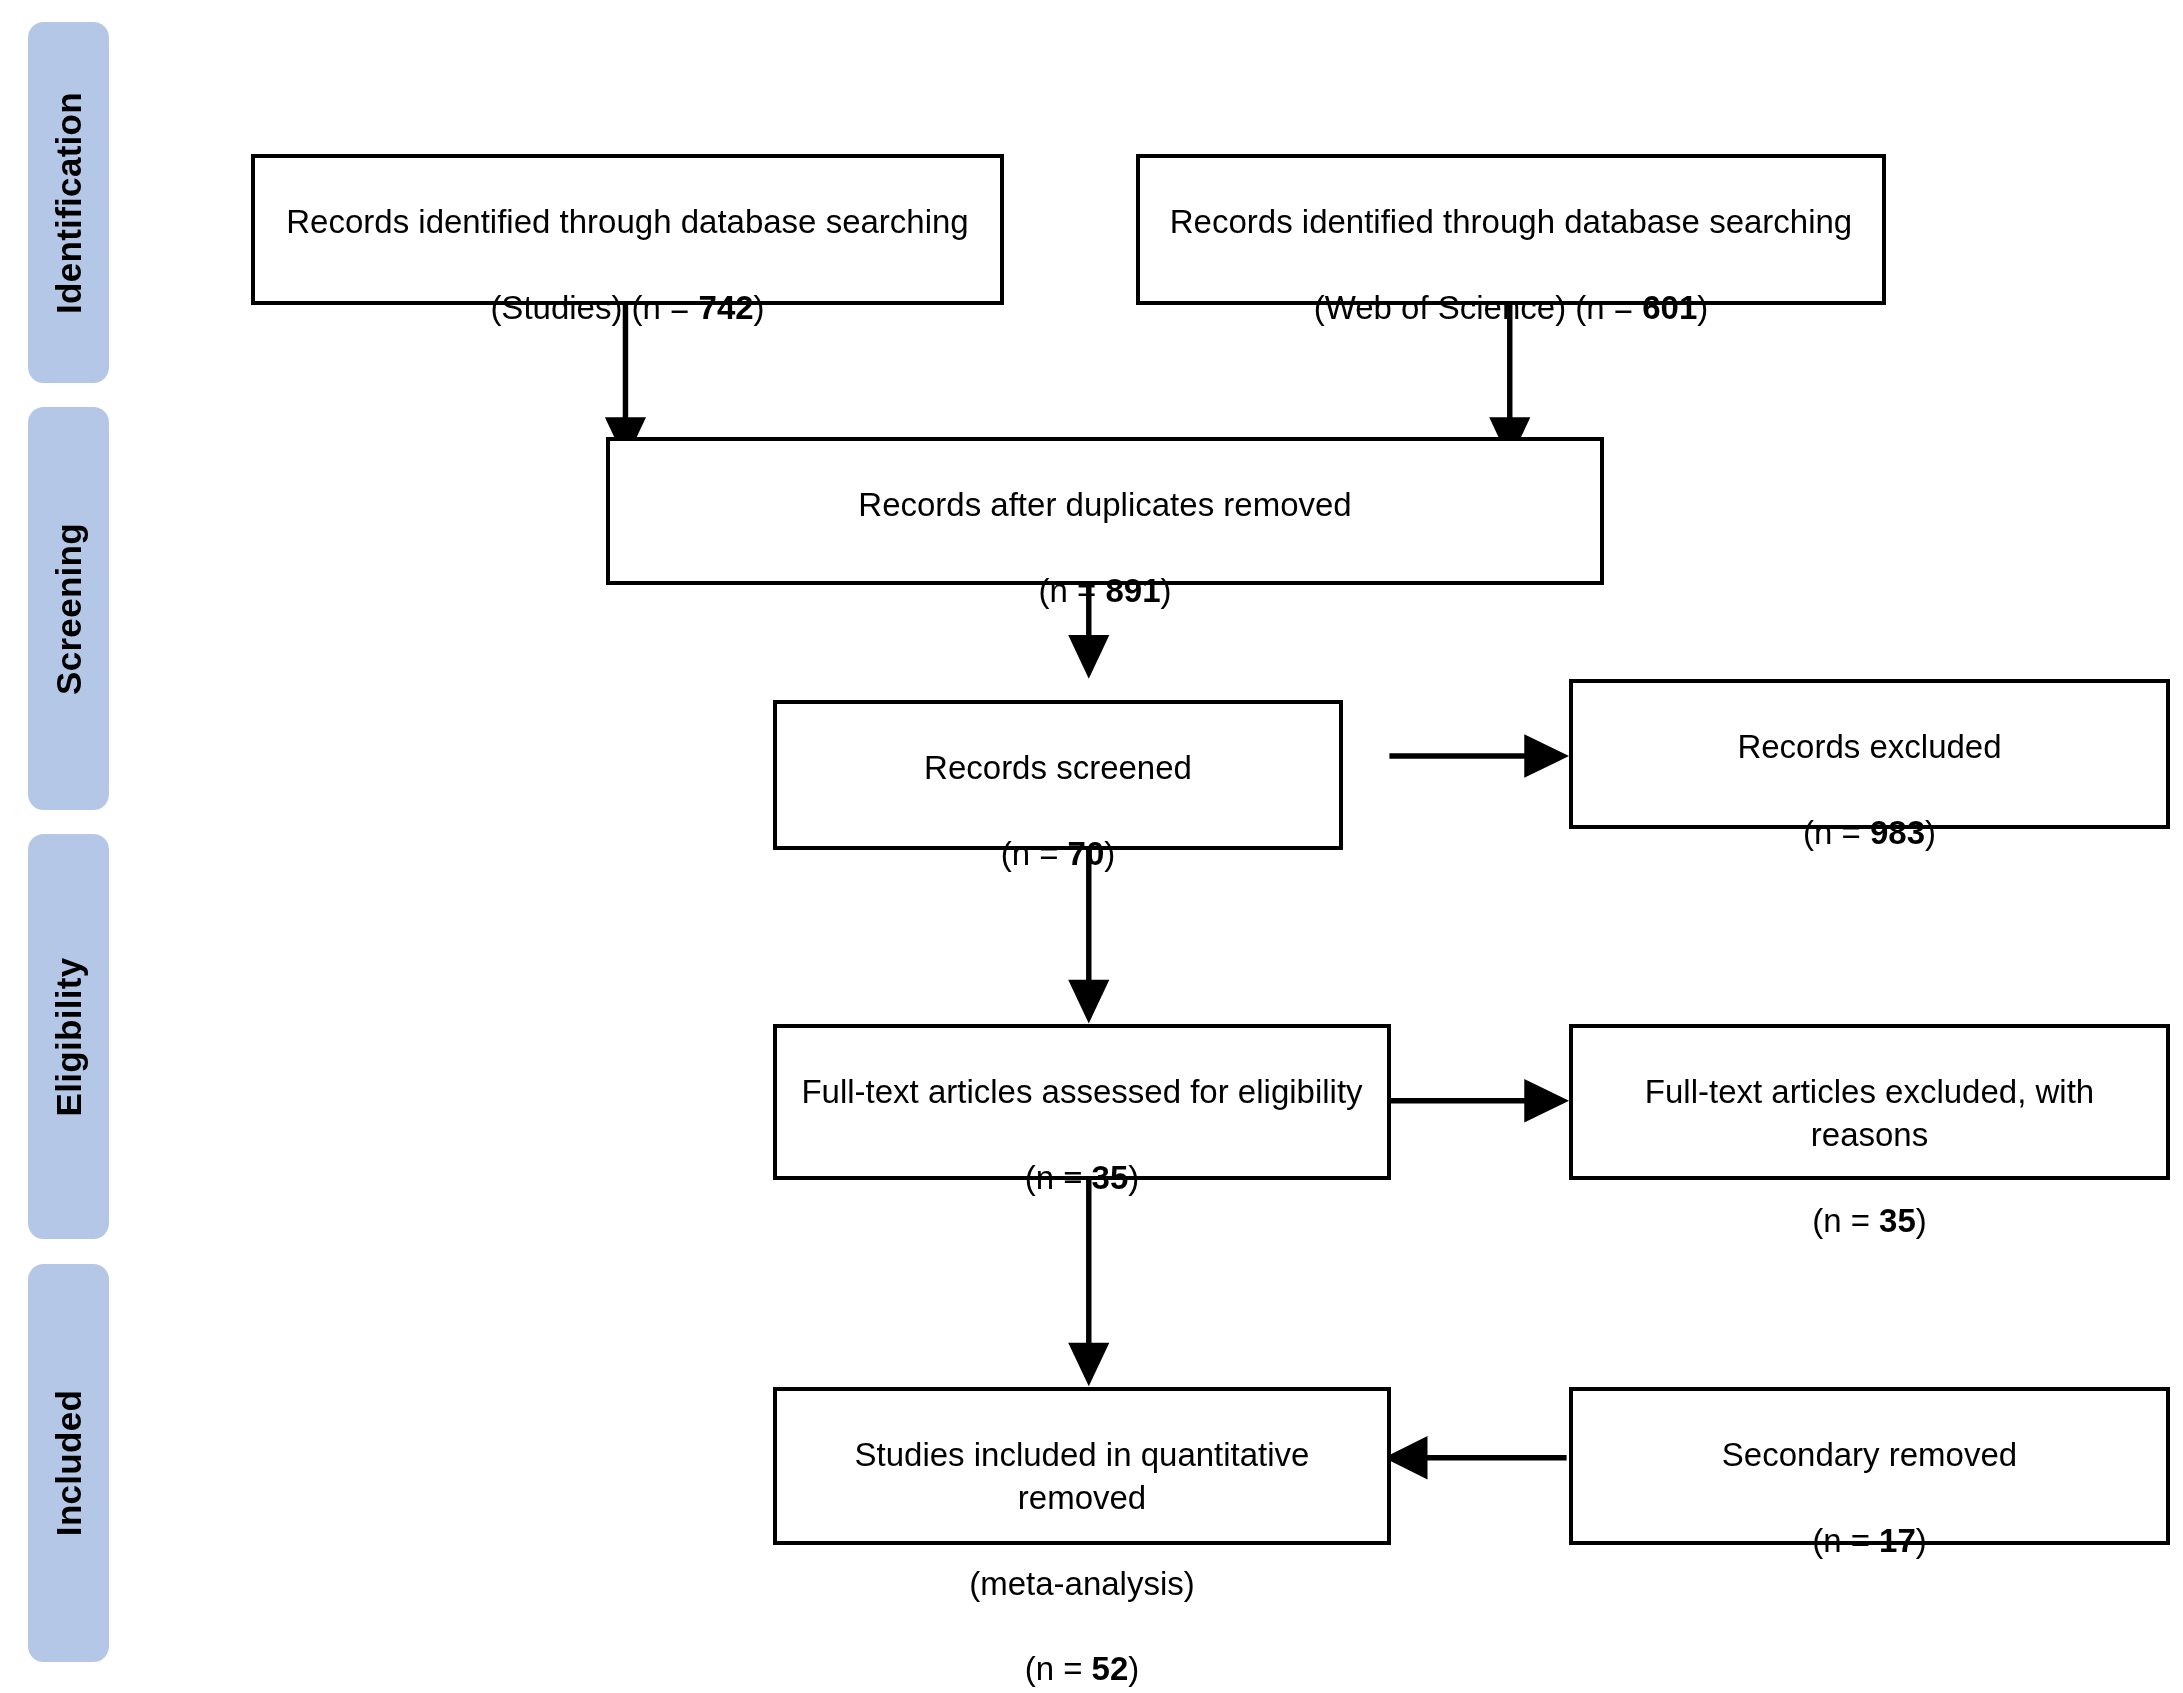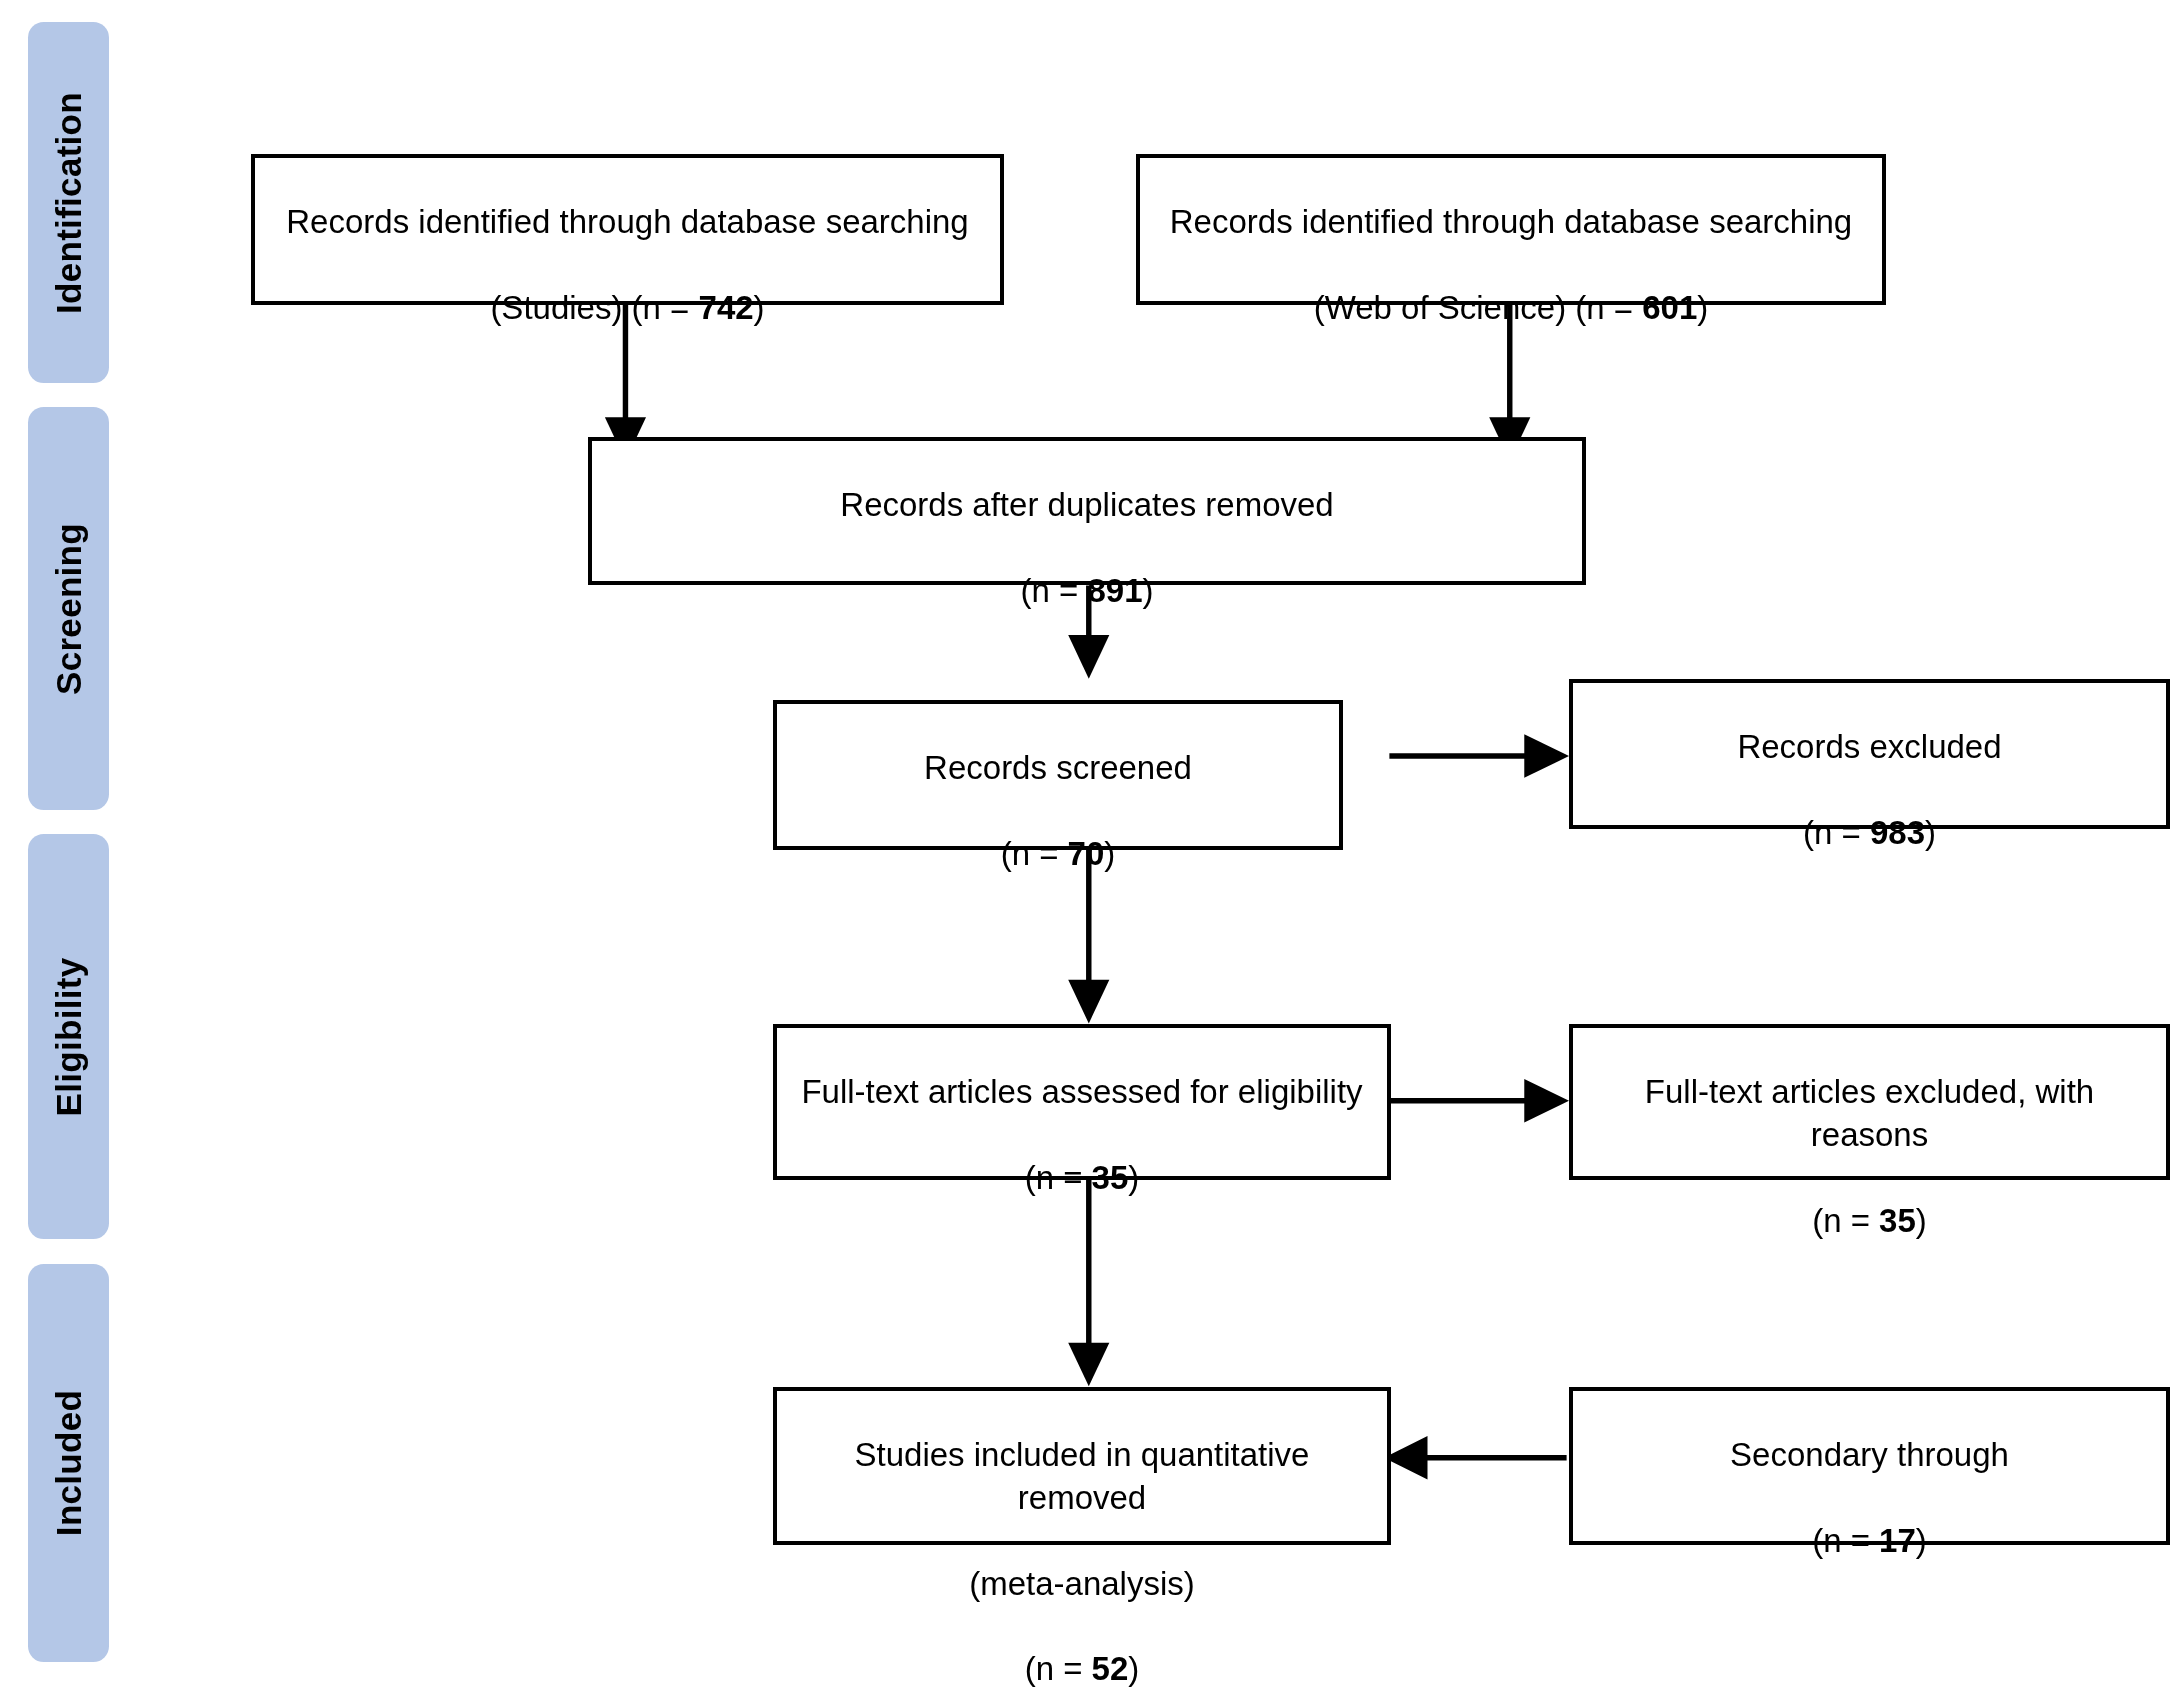--- a/index.html
+++ b/index.html
@@ -146,21 +146,21 @@
     </div>
   </div>
 
   <div class="flow-box" style="left:1136px; top:154px; width:750px; height:151px;">
     <div class="flow-box-text">
       <span>Records identified through database searching</span><br>
       <span>(Web of Science) (n = </span><b>601</b><span>)</span>
     </div>
   </div>
 
-  <div class="flow-box" style="left:588px; top:437px; width:998px; height:148px;">
+  <div class="flow-box" style="left:606px; top:437px; width:998px; height:148px;">
     <div class="flow-box-text">
       <span>Records after duplicates removed</span><br>
       <span>(n = </span><b>891</b><span>)</span>
     </div>
   </div>
 
   <div class="flow-box" style="left:773px; top:700px; width:570px; height:150px;">
     <div class="flow-box-text">
       <span>Records screened</span><br>
       <span>(n = </span><b>70</b><span>)</span>
@@ -191,19 +191,19 @@
   <div class="flow-box" style="left:773px; top:1387px; width:618px; height:158px;">
     <div class="flow-box-text">
       <span>Studies included in quantitative removed</span><br>
       <span>(meta-analysis)</span><br>
       <span>(n = </span><b>52</b><span>)</span>
     </div>
   </div>
 
   <div class="flow-box" style="left:1569px; top:1387px; width:601px; height:158px;">
     <div class="flow-box-text">
-      <span>Secondary through</span><br>
+      <span>Secondary removed</span><br>
       <span>(n = </span><b>17</b><span>)</span>
     </div>
   </div>
 
 </div>
 
 
 </body></html>

